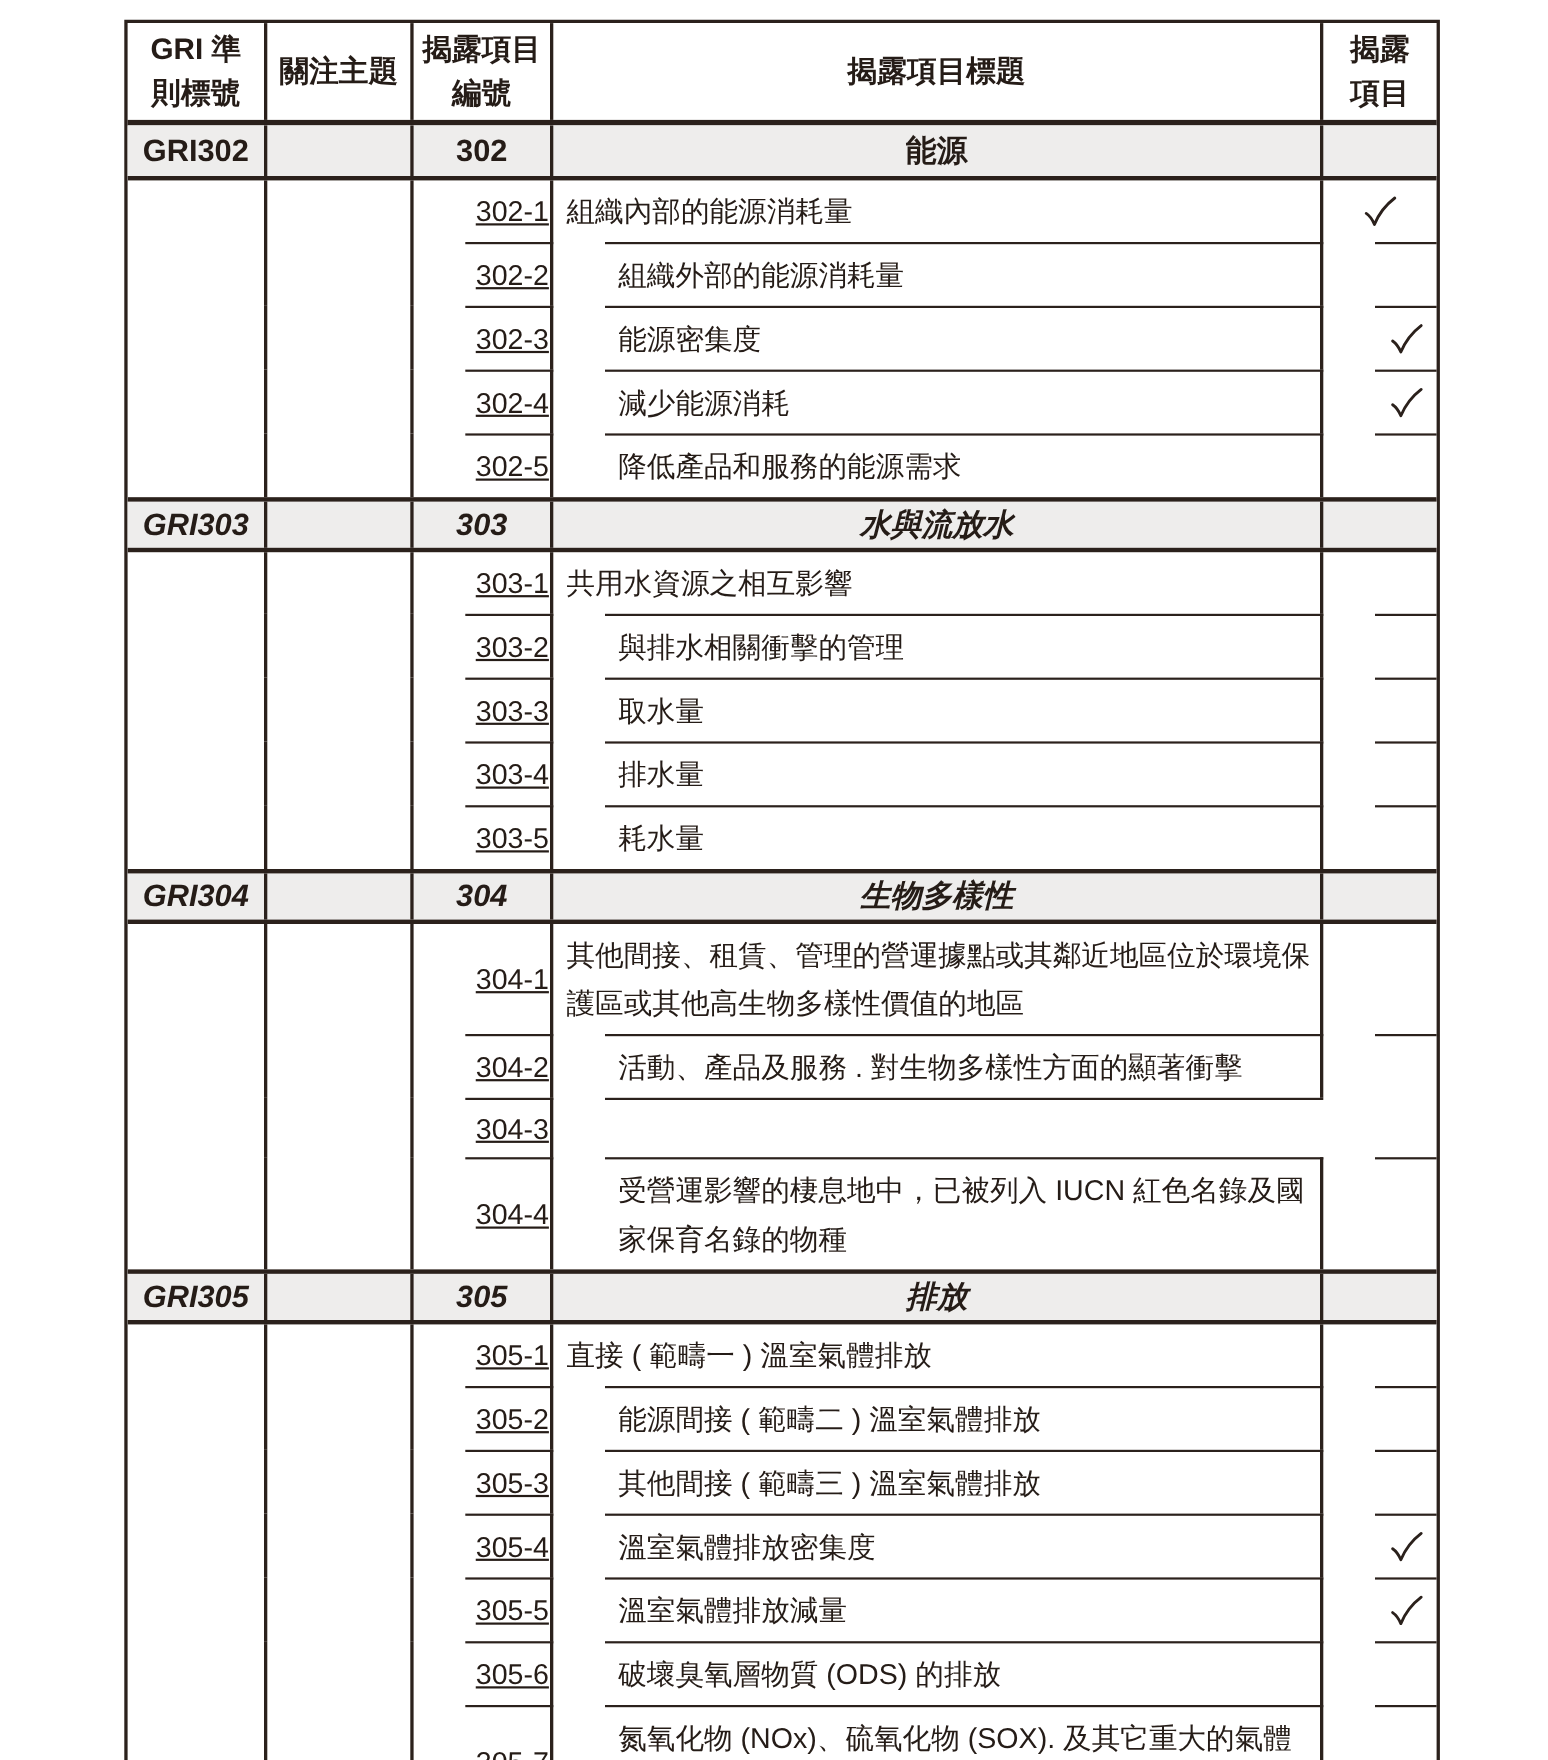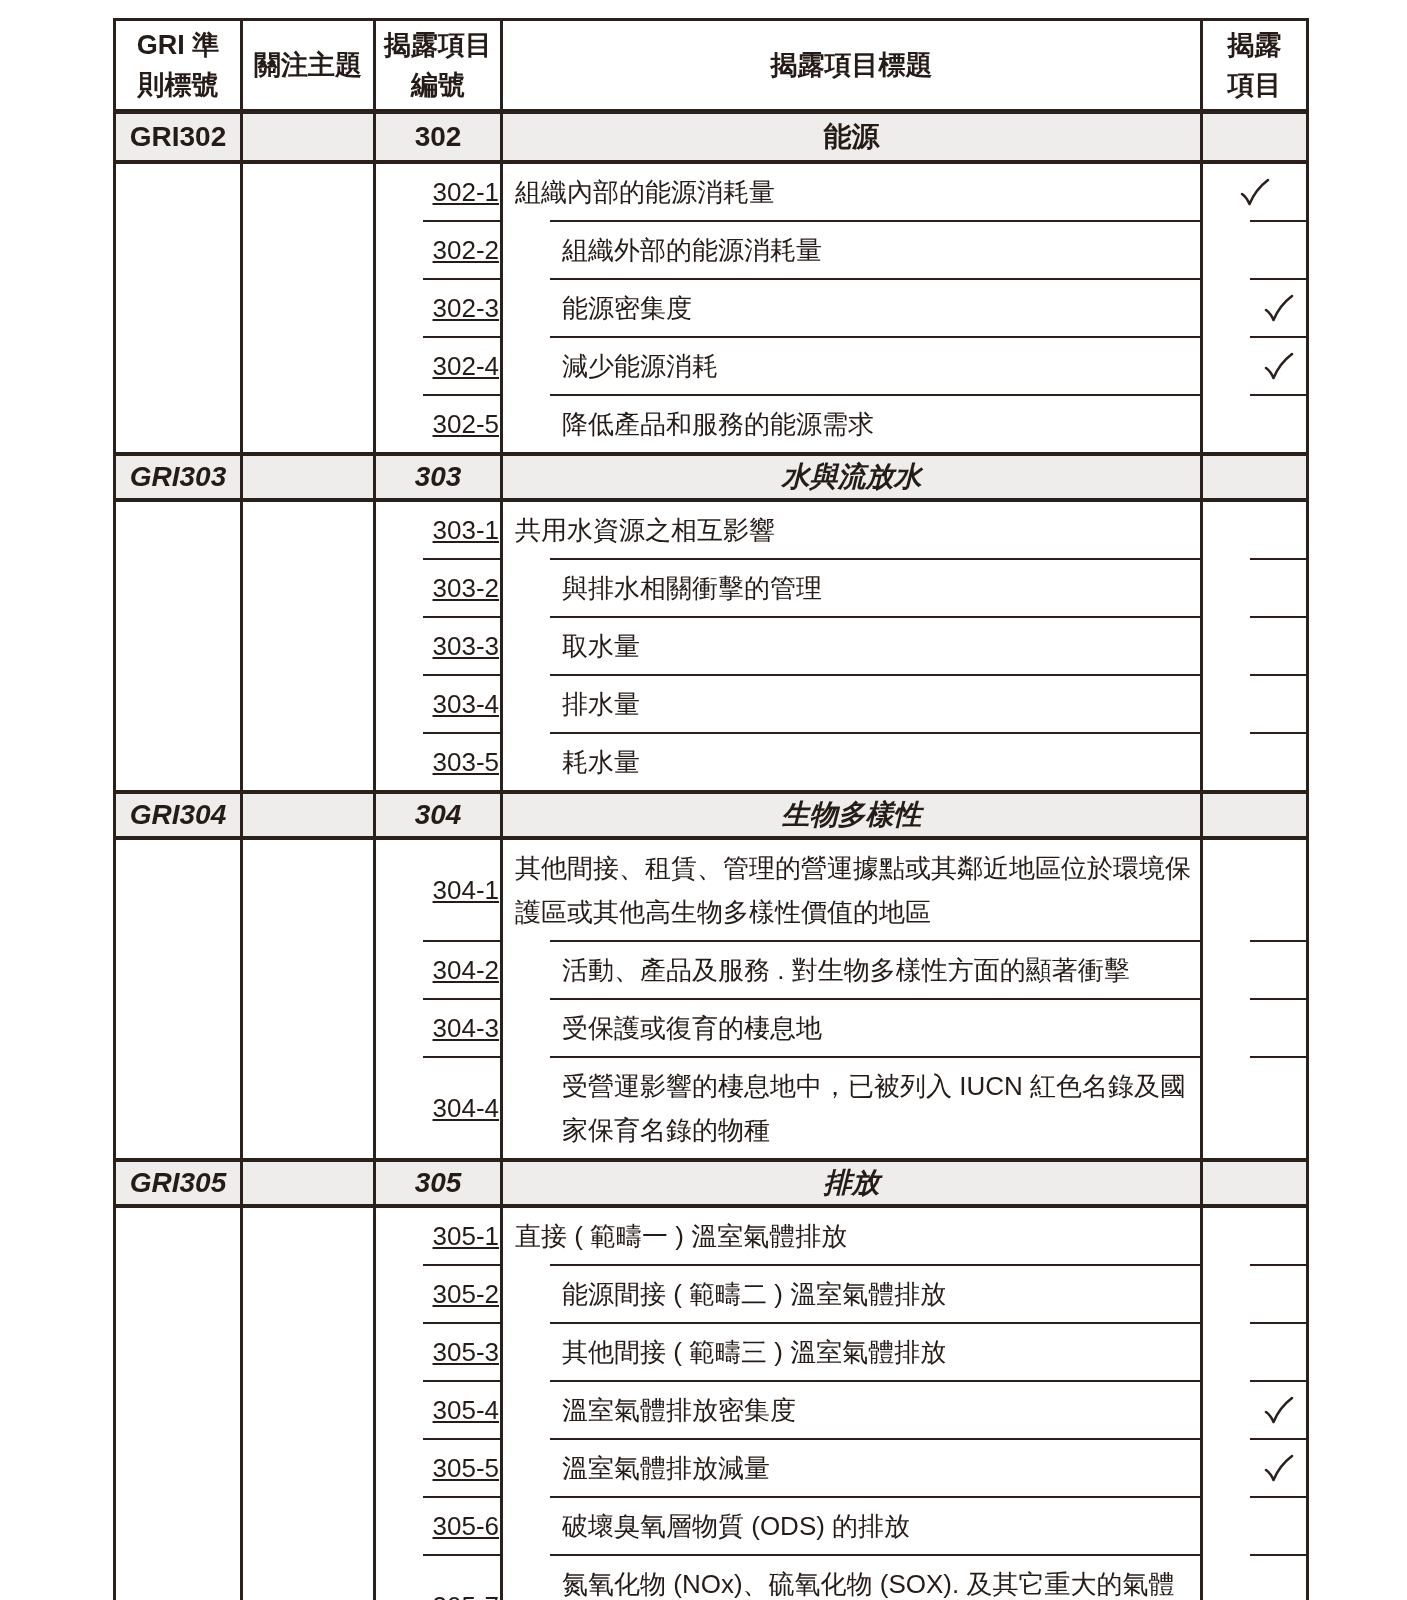--- a/index.html
+++ b/index.html
@@ -193,21 +193,20 @@
         <div class="detail-cell vr"></div>
         <div class="detail-cell vr"></div>
         <div class="detail-cell vr cell-content num-cell">304-2</div>
         <div class="detail-cell vr cell-content title-cell">活動、產品及服務 . 對生物多樣性方面的顯著衝擊</div>
         <div class="detail-cell cell-content check-cell"></div>
       </div>
       <div class="row detail-row not-first">
         <div class="detail-cell vr"></div>
         <div class="detail-cell vr"></div>
         <div class="detail-cell vr cell-content num-cell">304-3</div>
-        <div class="detail-cell vr cell-content title-cell">受保護或復育的棲息地</div>
         <div class="detail-cell cell-content check-cell"></div>
       </div>
       <div class="row detail-row not-first">
         <div class="detail-cell vr"></div>
         <div class="detail-cell vr"></div>
         <div class="detail-cell vr cell-content num-cell">304-4</div>
         <div class="detail-cell vr cell-content title-cell">受營運影響的棲息地中，已被列入 IUCN 紅色名錄及國家保育名錄的物種</div>
         <div class="detail-cell cell-content check-cell"></div>
       </div>
       <div class="row section-row not-first">

